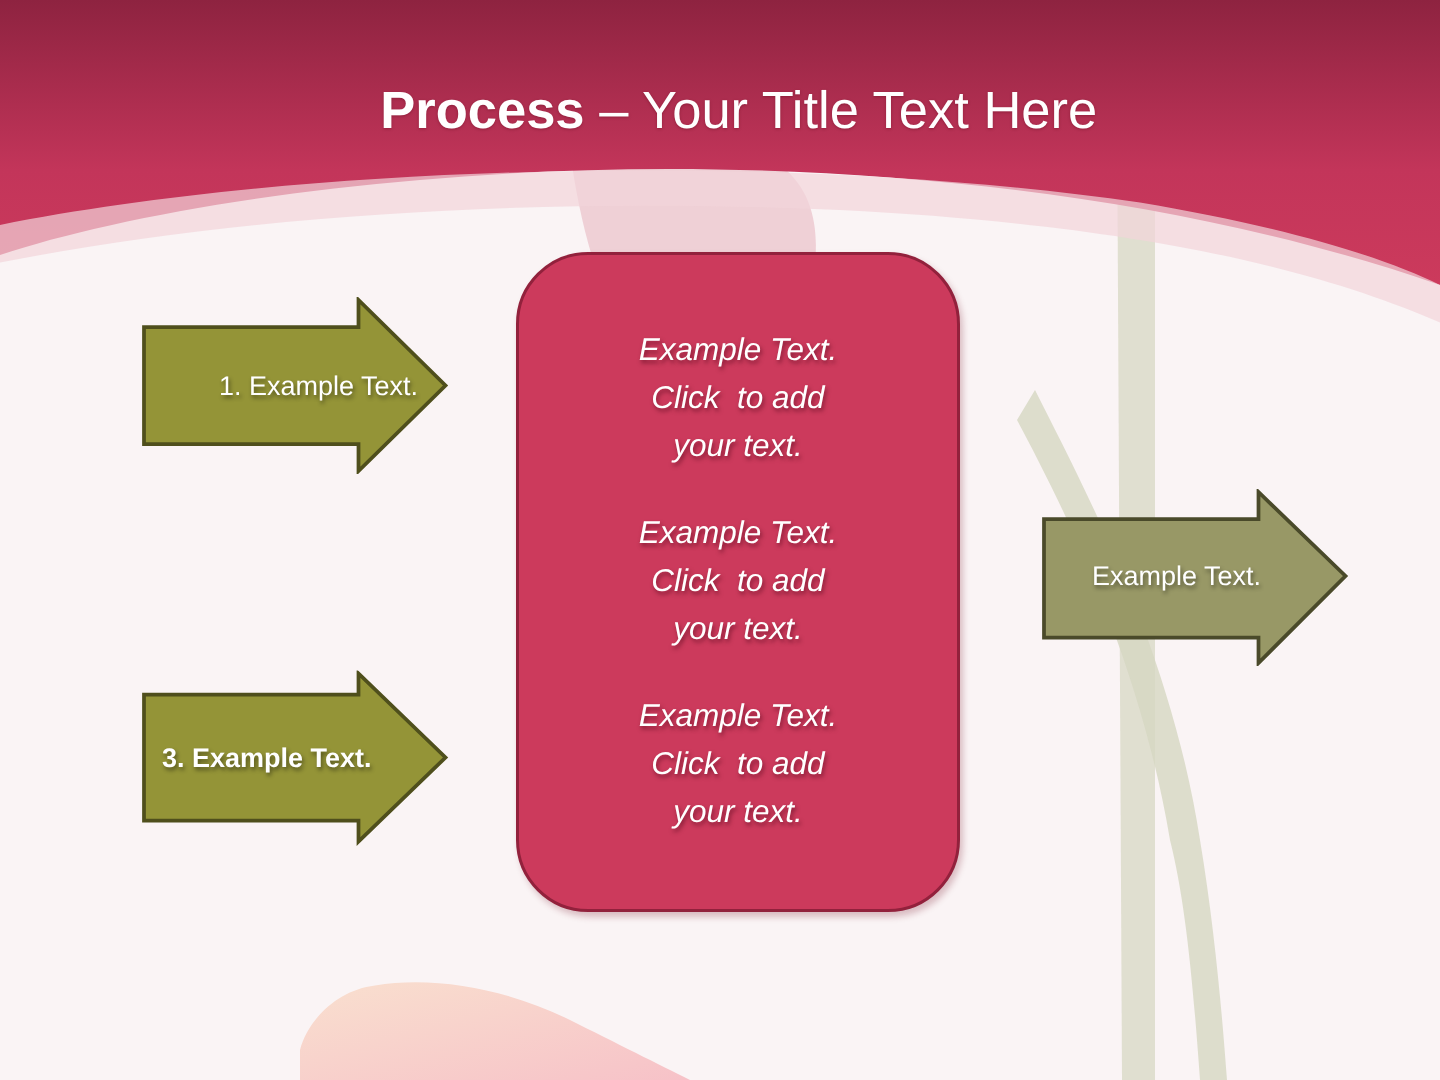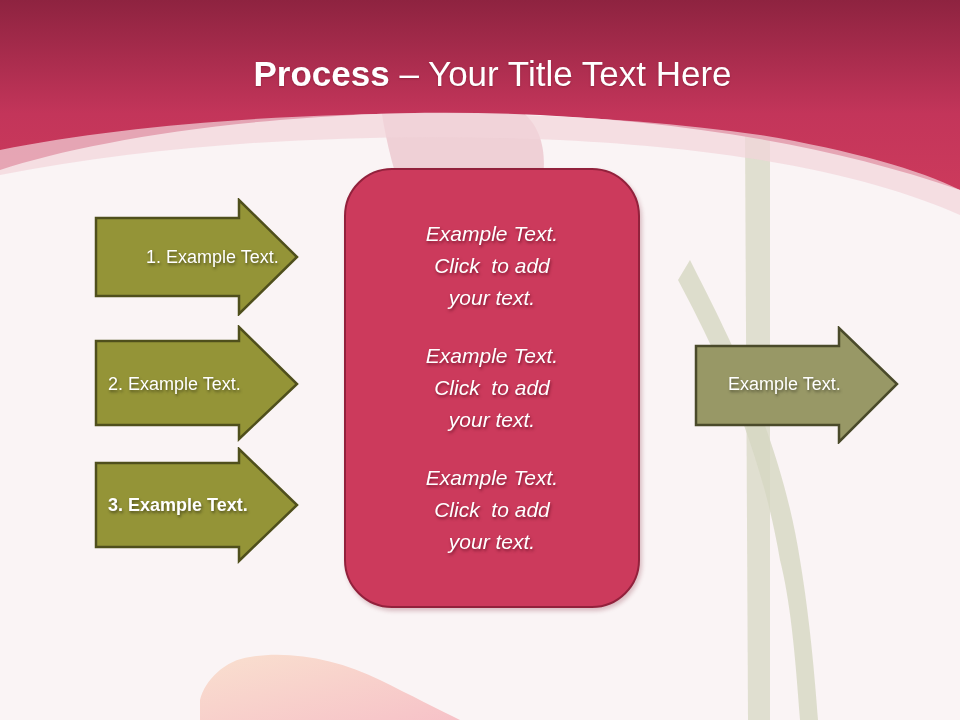--- a/index.html
+++ b/index.html
@@ -72,26 +72,20 @@
     <span class="bold">Process</span><span> – Your Title Text Here</span>
   </div>
 
   <div class="arrow" style="left:94px; top:198px; width:206px; height:118px;">
     <svg width="206" height="118" viewBox="0 0 206 118">
       <path d="M2 20 L 145 20 L 145 2 L 203 59 L 145 116 L 145 98 L 2 98 Z" fill="#949437" stroke="#4f4f1c" stroke-width="2.5"></path>
     </svg>
     <div class="label" style="left:14px; width:190px; height:118px;margin-left:38px;">1. Example Text.</div>
   </div>
 
-  <div class="arrow" style="left:94px; top:325px; width:206px; height:118px;">
-    <svg width="206" height="118" viewBox="0 0 206 118">
-      <path d="M2 16 L 145 16 L 145 2 L 203 59 L 145 114 L 145 100 L 2 100 Z" fill="#949437" stroke="#4f4f1c" stroke-width="2.5"></path>
-    </svg>
-    <div class="label" style="left:14px; width:190px; height:118px;">2. Example Text.</div>
-  </div>
 
   <div class="arrow" style="left:94px; top:447px; width:206px; height:118px;">
     <svg width="206" height="118" viewBox="0 0 206 118">
       <path d="M2 16 L 145 16 L 145 2 L 203 58 L 145 114 L 145 100 L 2 100 Z" fill="#949437" stroke="#4f4f1c" stroke-width="2.5"></path>
     </svg>
     <div class="label" style="left:14px; width:190px; height:116px;font-weight:bold;">3. Example Text.</div>
   </div>
 
   <div class="center-box">
     <div class="block">

